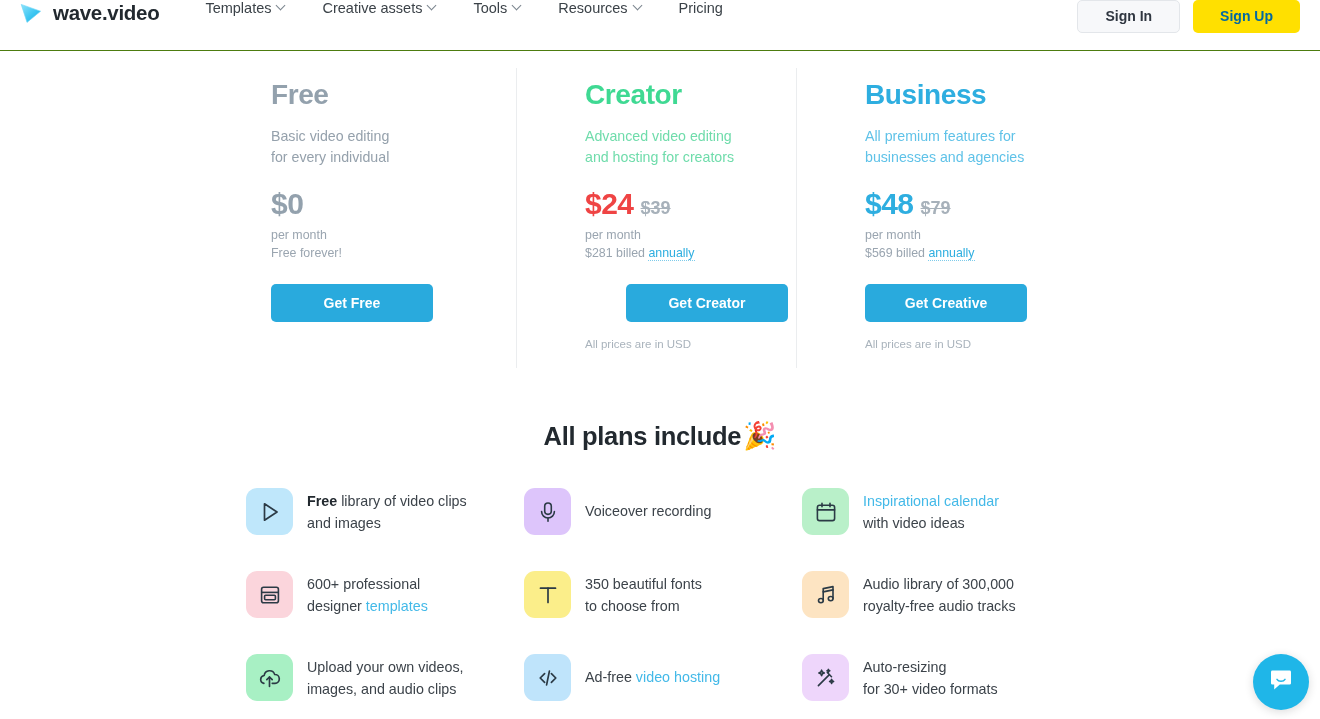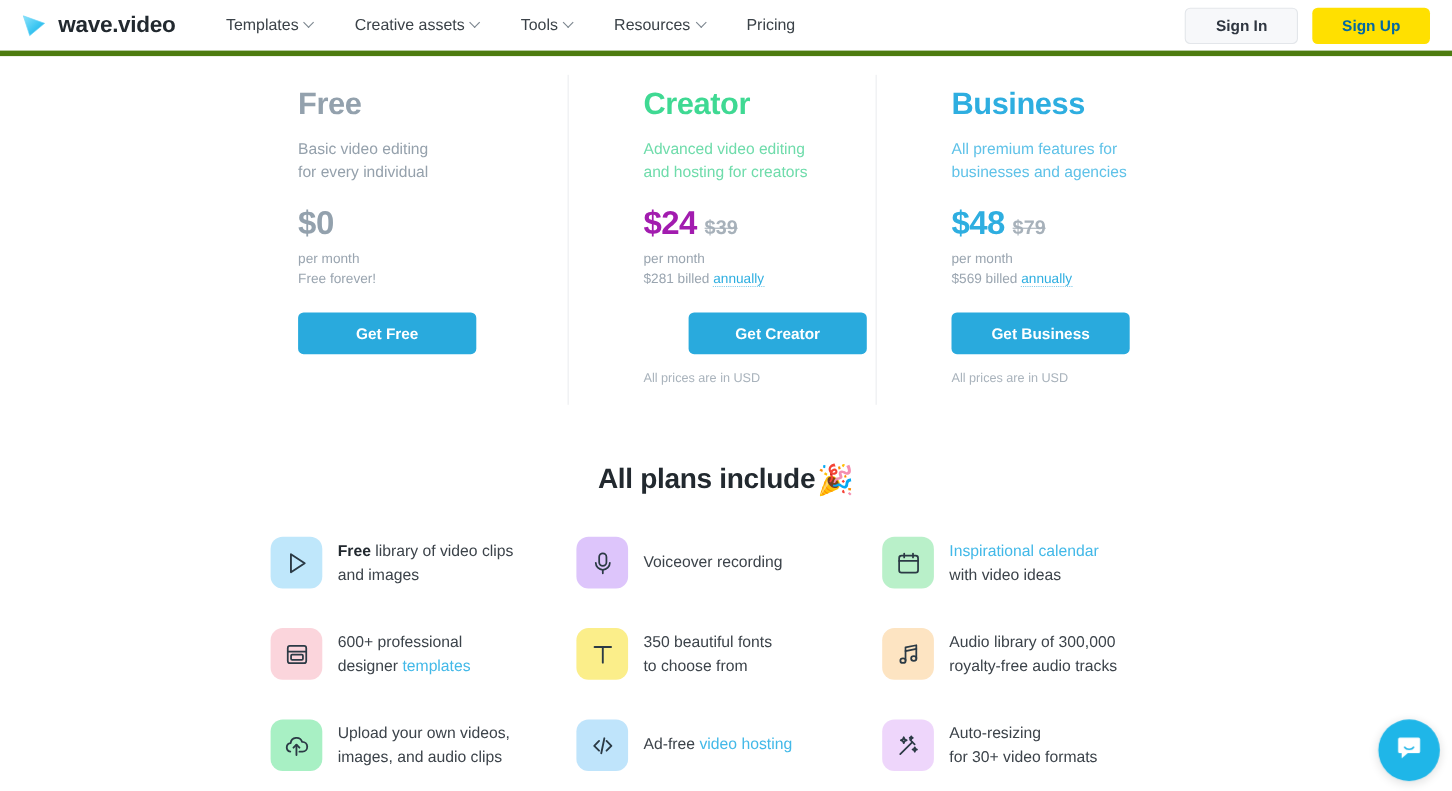--- a/index.html
+++ b/index.html
@@ -15,23 +15,23 @@
     background: #ffffff;
     color: #2f3640;
     -webkit-font-smoothing: antialiased;
   }
 
   
   .header {
     height: 51px;
     width: 100%;
     background: #ffffff;
-    border-bottom: 5px solid #4d7c0f;
-    display: flex;
-    align-items: center;
+    border-bottom: 1px solid #4d7c0f;
+    display: flex;
+    align-items: flex-start;
     padding: 0 20px 0 18px;
     position: relative;
   }
 
   .logo-wrap {
     display: flex;
     align-items: center;
     gap: 9px;
     margin-right: 36px;
     cursor: pointer;
@@ -166,21 +166,21 @@
     gap: 7px;
     margin-bottom: 6px;
   }
   .price {
     font-size: 30px;
     font-weight: 700;
     letter-spacing: -0.5px;
     line-height: 1.1;
   }
   .plan-free .price { color: #93a1ad; }
-  .plan-creator .price { color: #a21caf; }
+  .plan-creator .price { color: #ef4444; }
   .plan-business .price { color: #2eaee0; }
   .price-old {
     font-size: 18px;
     font-weight: 700;
     color: #a7b1ba;
     text-decoration: line-through;
   }
 
   .price-sub {
     font-size: 12.4px;
@@ -388,21 +388,21 @@
         <span class="price">$48</span>
         <span class="price-old">$79</span>
       </div>
       <div class="price-sub">
         <div>per month</div>
         <div class="billed-line">
           <span>$569 billed</span>
           <a class="link-annually">annually</a>
         </div>
       </div>
-      <button class="cta cta-business">Get Business</button>
+      <button class="cta cta-business">Get Creative</button>
       <div class="usd-note">All prices are in USD</div>
     </div>
 
   </div>
 </section>
 
 <section>
   <h2 class="include-heading">
     <span>All plans include</span>
     <span class="party-emoji">🎉</span>

